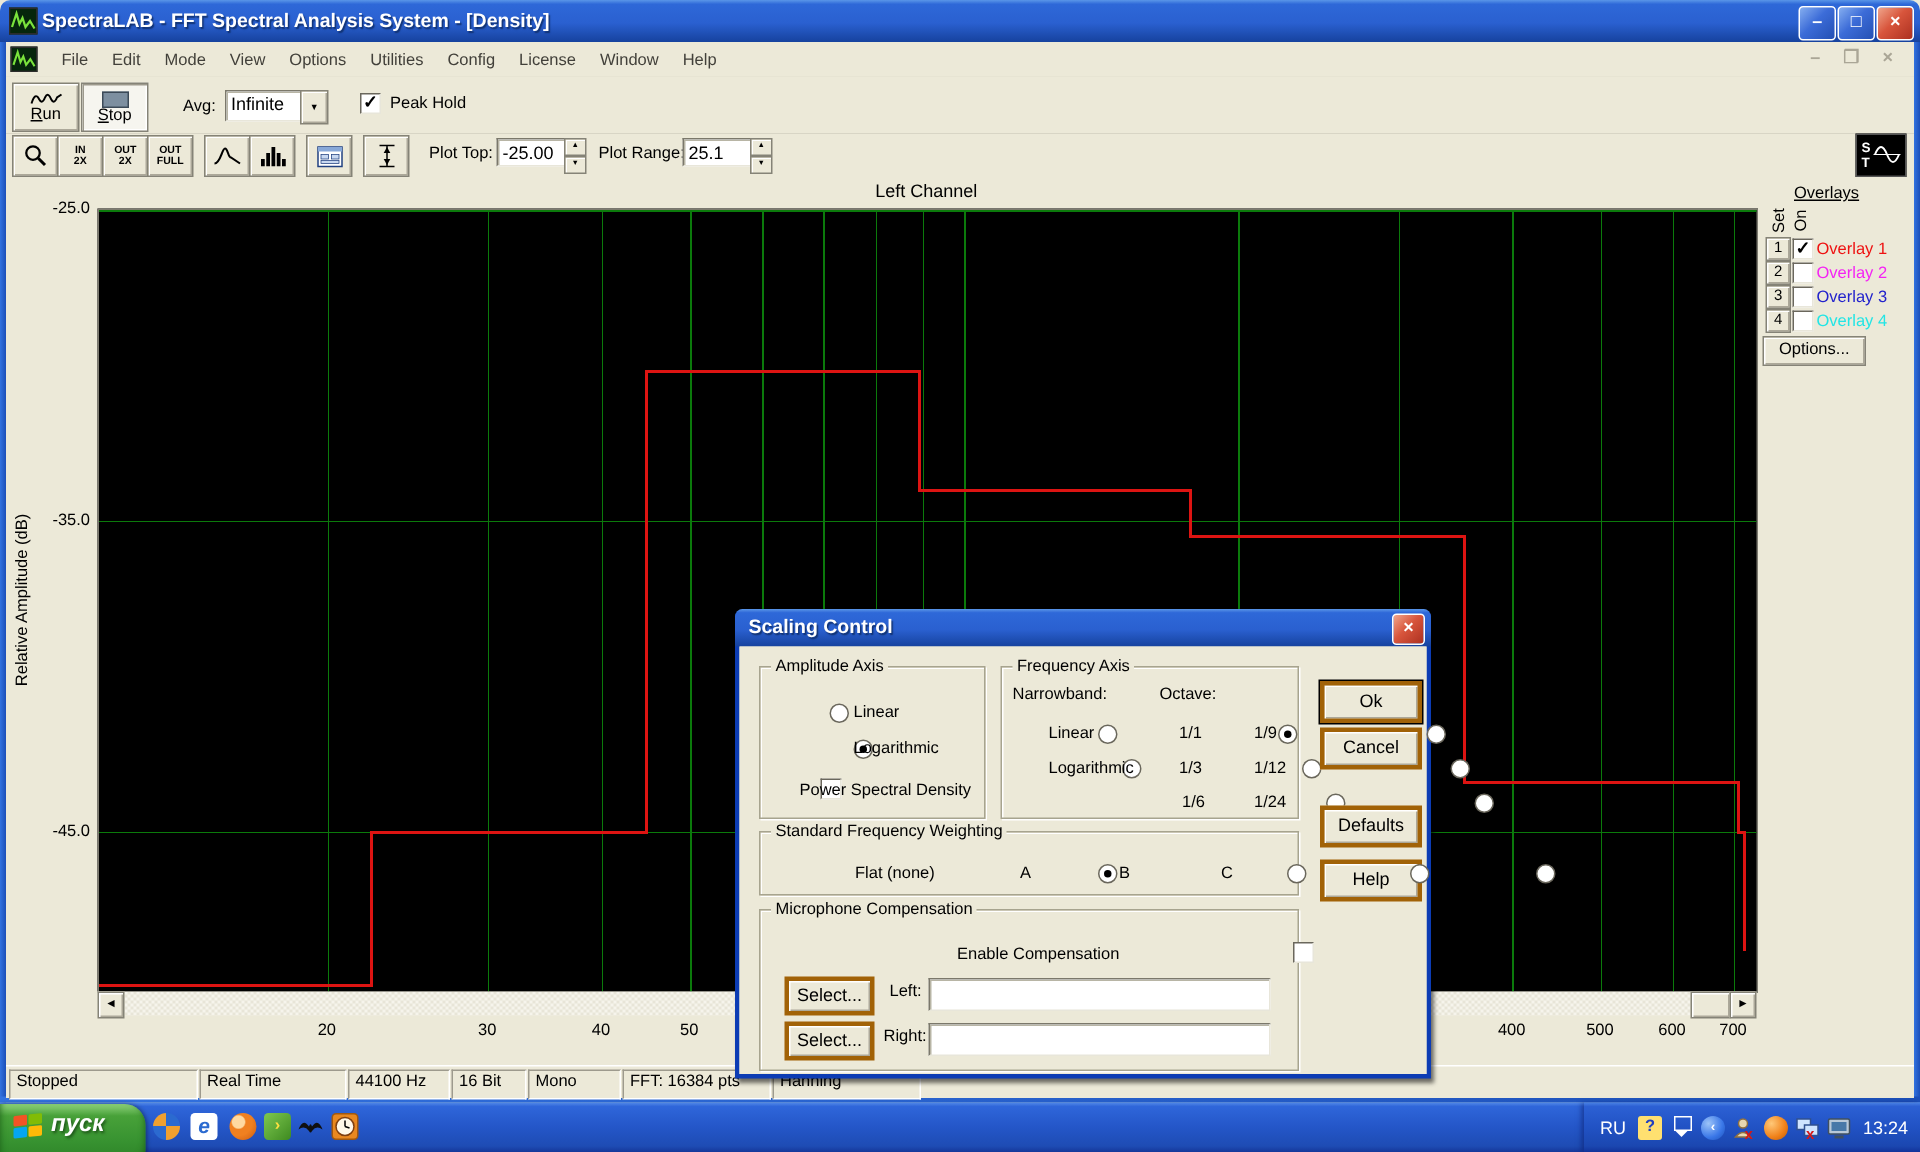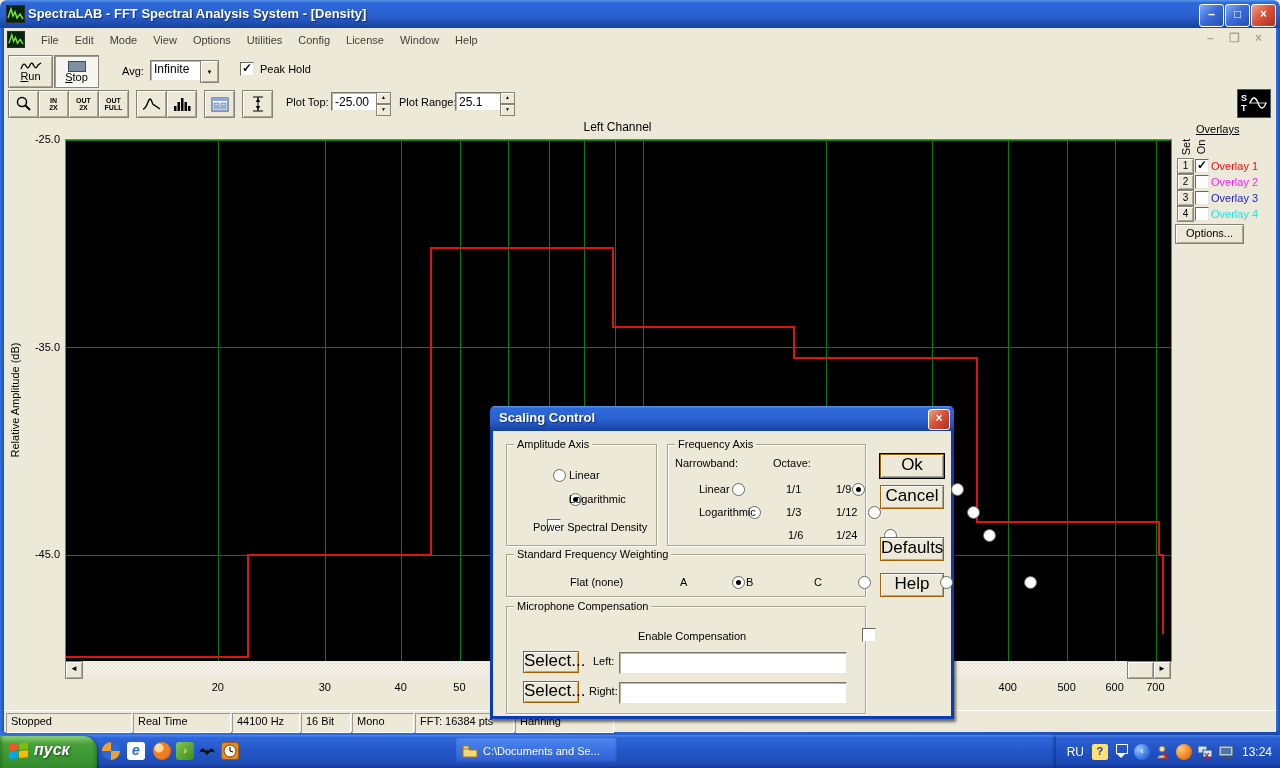--- a/index.html
+++ b/index.html
@@ -95,23 +95,23 @@
     border-radius:5px 5px 0 0;}
   #dlg-title-text{position:absolute;left:9px;top:4px;color:#fff;font-weight:bold;font-size:13px;
     text-shadow:1px 1px 1px #10306e;}
   #dlg-close{position:absolute;right:4px;top:3px;width:20px;height:19px;border:1px solid #fff;border-radius:3px;
     background:linear-gradient(135deg,#f0a68c 0%,#d8553c 45%,#ac3020 100%);
     color:#fff;font-weight:bold;text-align:center;line-height:17px;font-size:12px;}
   #dlg-body{position:absolute;left:0;top:22px;right:0;bottom:0;background:#ece9d8;}
   .groupbox{position:absolute;border:1px solid #a7a48f;box-shadow:1px 1px 0 #fff inset, 1px 1px 0 #fff;}
   .gb-legend{position:absolute;left:7px;top:-7px;background:#ece9d8;padding:0 3px;font-size:11px;white-space:nowrap;}
   .dlbl{position:absolute;font-size:11px;white-space:nowrap;}
-  .dbtn{position:absolute;width:62px;height:22px;background:#ece9d8;border:1px solid #a16207;
+  .dbtn{position:absolute;width:62px;height:22px;background:#ece9d8;border:3px solid #a16207;
     box-shadow:inset 1px 1px 0 #fff, inset -1px -1px 0 #aca899;
-    text-align:center;line-height:20px;font-size:17px;}
+    text-align:center;line-height:20px;font-size:12px;}
   .dbtn.default{outline:1px solid #000;}
   .dinput{position:absolute;width:222px;height:18px;background:#fff;border:1px solid;
     border-color:#7b786b #e8e6da #e8e6da #7b786b;box-shadow:inset 1px 1px 0 #b8b5a5;}
 
   
   #taskbar{position:absolute;left:0;top:735px;width:1280px;height:33px;z-index:20;
     background:linear-gradient(180deg,#5289e8 0%,#2f66da 8%,#2456c8 50%,#1e4cb4 88%,#15379a 100%);}
   #startbtn{position:absolute;left:0;top:1px;width:97px;height:44px;border-radius:0 14px 14px 0;
     background:linear-gradient(180deg,#8fd37c 0%,#48a139 18%,#389331 55%,#277c23 100%);
     box-shadow:inset 0 -3px 5px #1c5f18, 1px 0 3px rgba(0,0,0,.4);}
@@ -454,27 +454,20 @@
         </svg>
     </div>
 
     <div class="taskbtn active" style="left:289px;margin-top:32px;">
       <svg width="16" height="15" viewBox="0 0 17 16">
         <rect x="0" y="0" width="17" height="16" fill="#06260c"></rect>
         <polyline points="1,12 4,3 6,10 8,6 10,12 13,8 16,13" fill="none" stroke="#7ae23c" stroke-width="1.5"></polyline>
       </svg>
       <span>SpectraLAB - FFT Spe...</span>
     </div>
-    <div class="taskbtn normal" style="left:456px;">
-      <svg width="16" height="13" viewBox="0 0 16 13">
-        <path d="M1,3 L6,3 7.5,5 15,5 15,12 1,12 Z" fill="#f5d87a" stroke="#9a7820"></path>
-        <rect x="1" y="1" width="6" height="3" fill="#f5d87a" stroke="#9a7820"></rect>
-      </svg>
-      <span>C:\Documents and Se...</span>
-    </div>
 
     <div id="tray">
       <span id="tray-lang">RU</span>
       <div class="tray-ico" style="background:#ffe070;border-radius:2px;color:#2040c0;font-weight:bold;font-size:11px;text-align:center;line-height:15px;">?</div>
       <div class="tray-ico">
         <div style="position:absolute;left:3px;top:0;width:10px;height:8px;border:1px solid #fff;"></div>
         <div style="position:absolute;left:4px;top:10px;width:0;height:0;border:4px solid transparent;border-top-color:#fff;"></div>
       </div>
       <div class="tray-ico" style="background:radial-gradient(circle at 5px 5px,#9cc4f8,#3a77e8 60%,#1c50b8);border-radius:50%;color:#fff;font-size:9px;font-weight:bold;text-align:center;line-height:15px;">‹</div>
       <div class="tray-ico">

